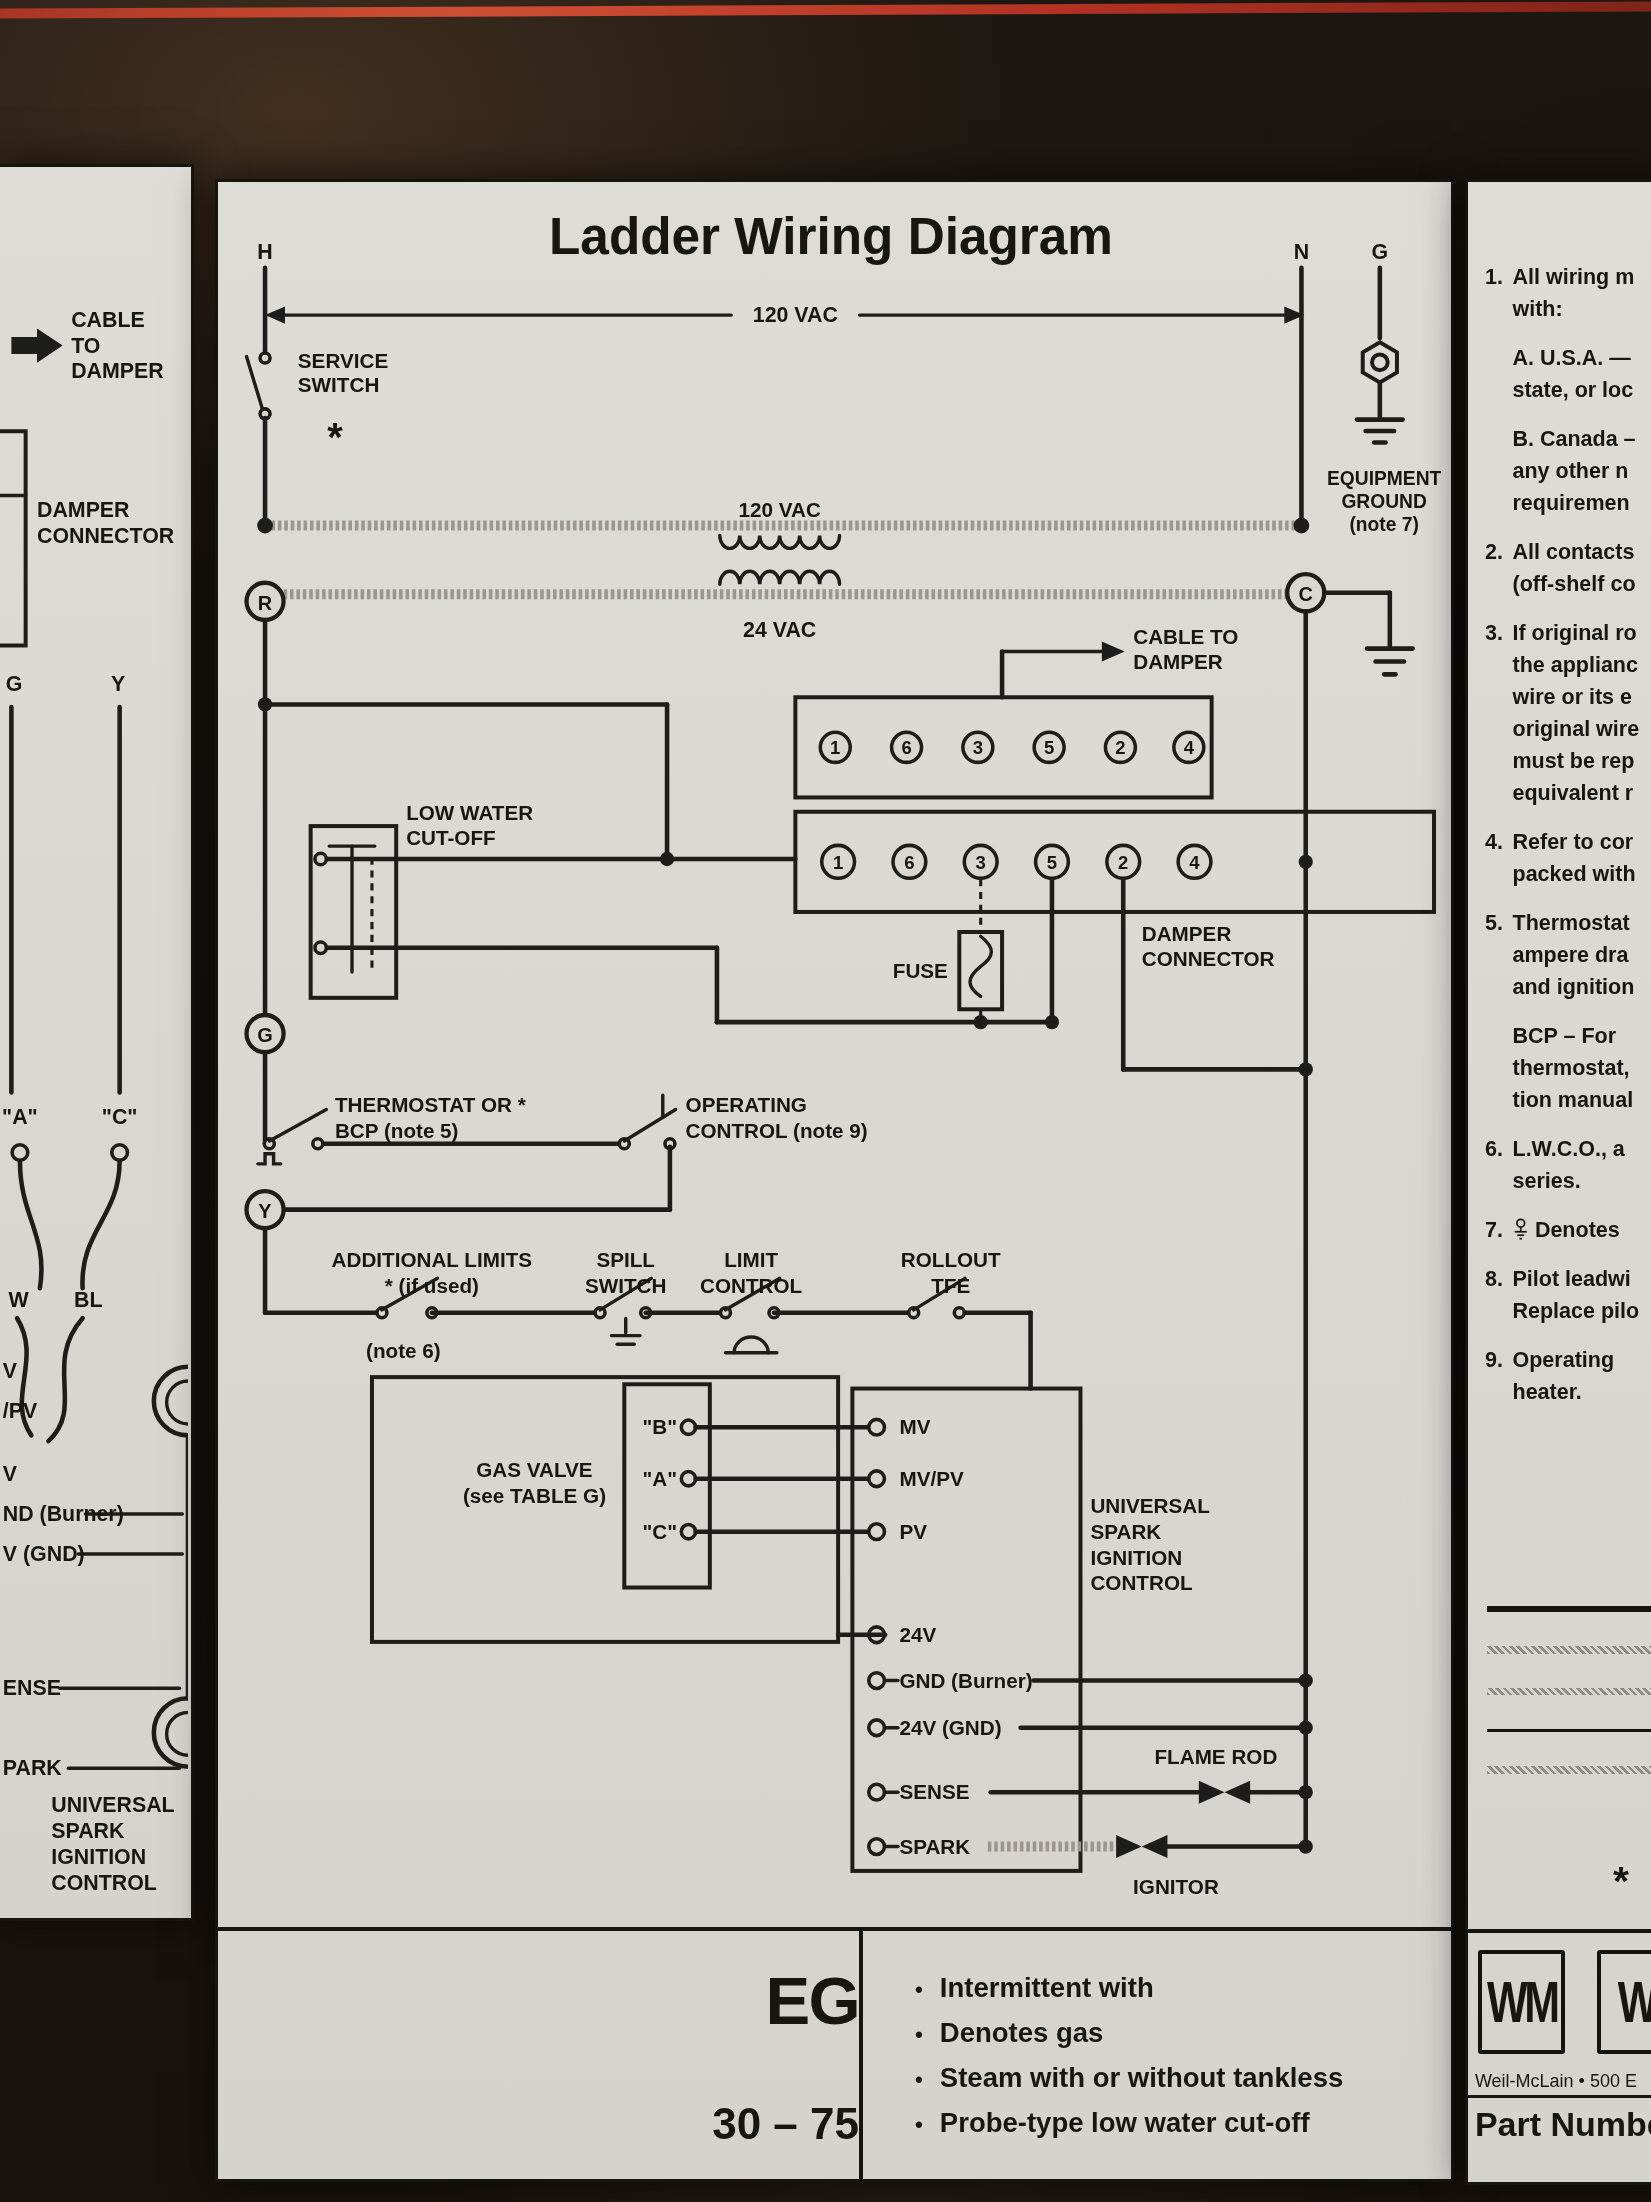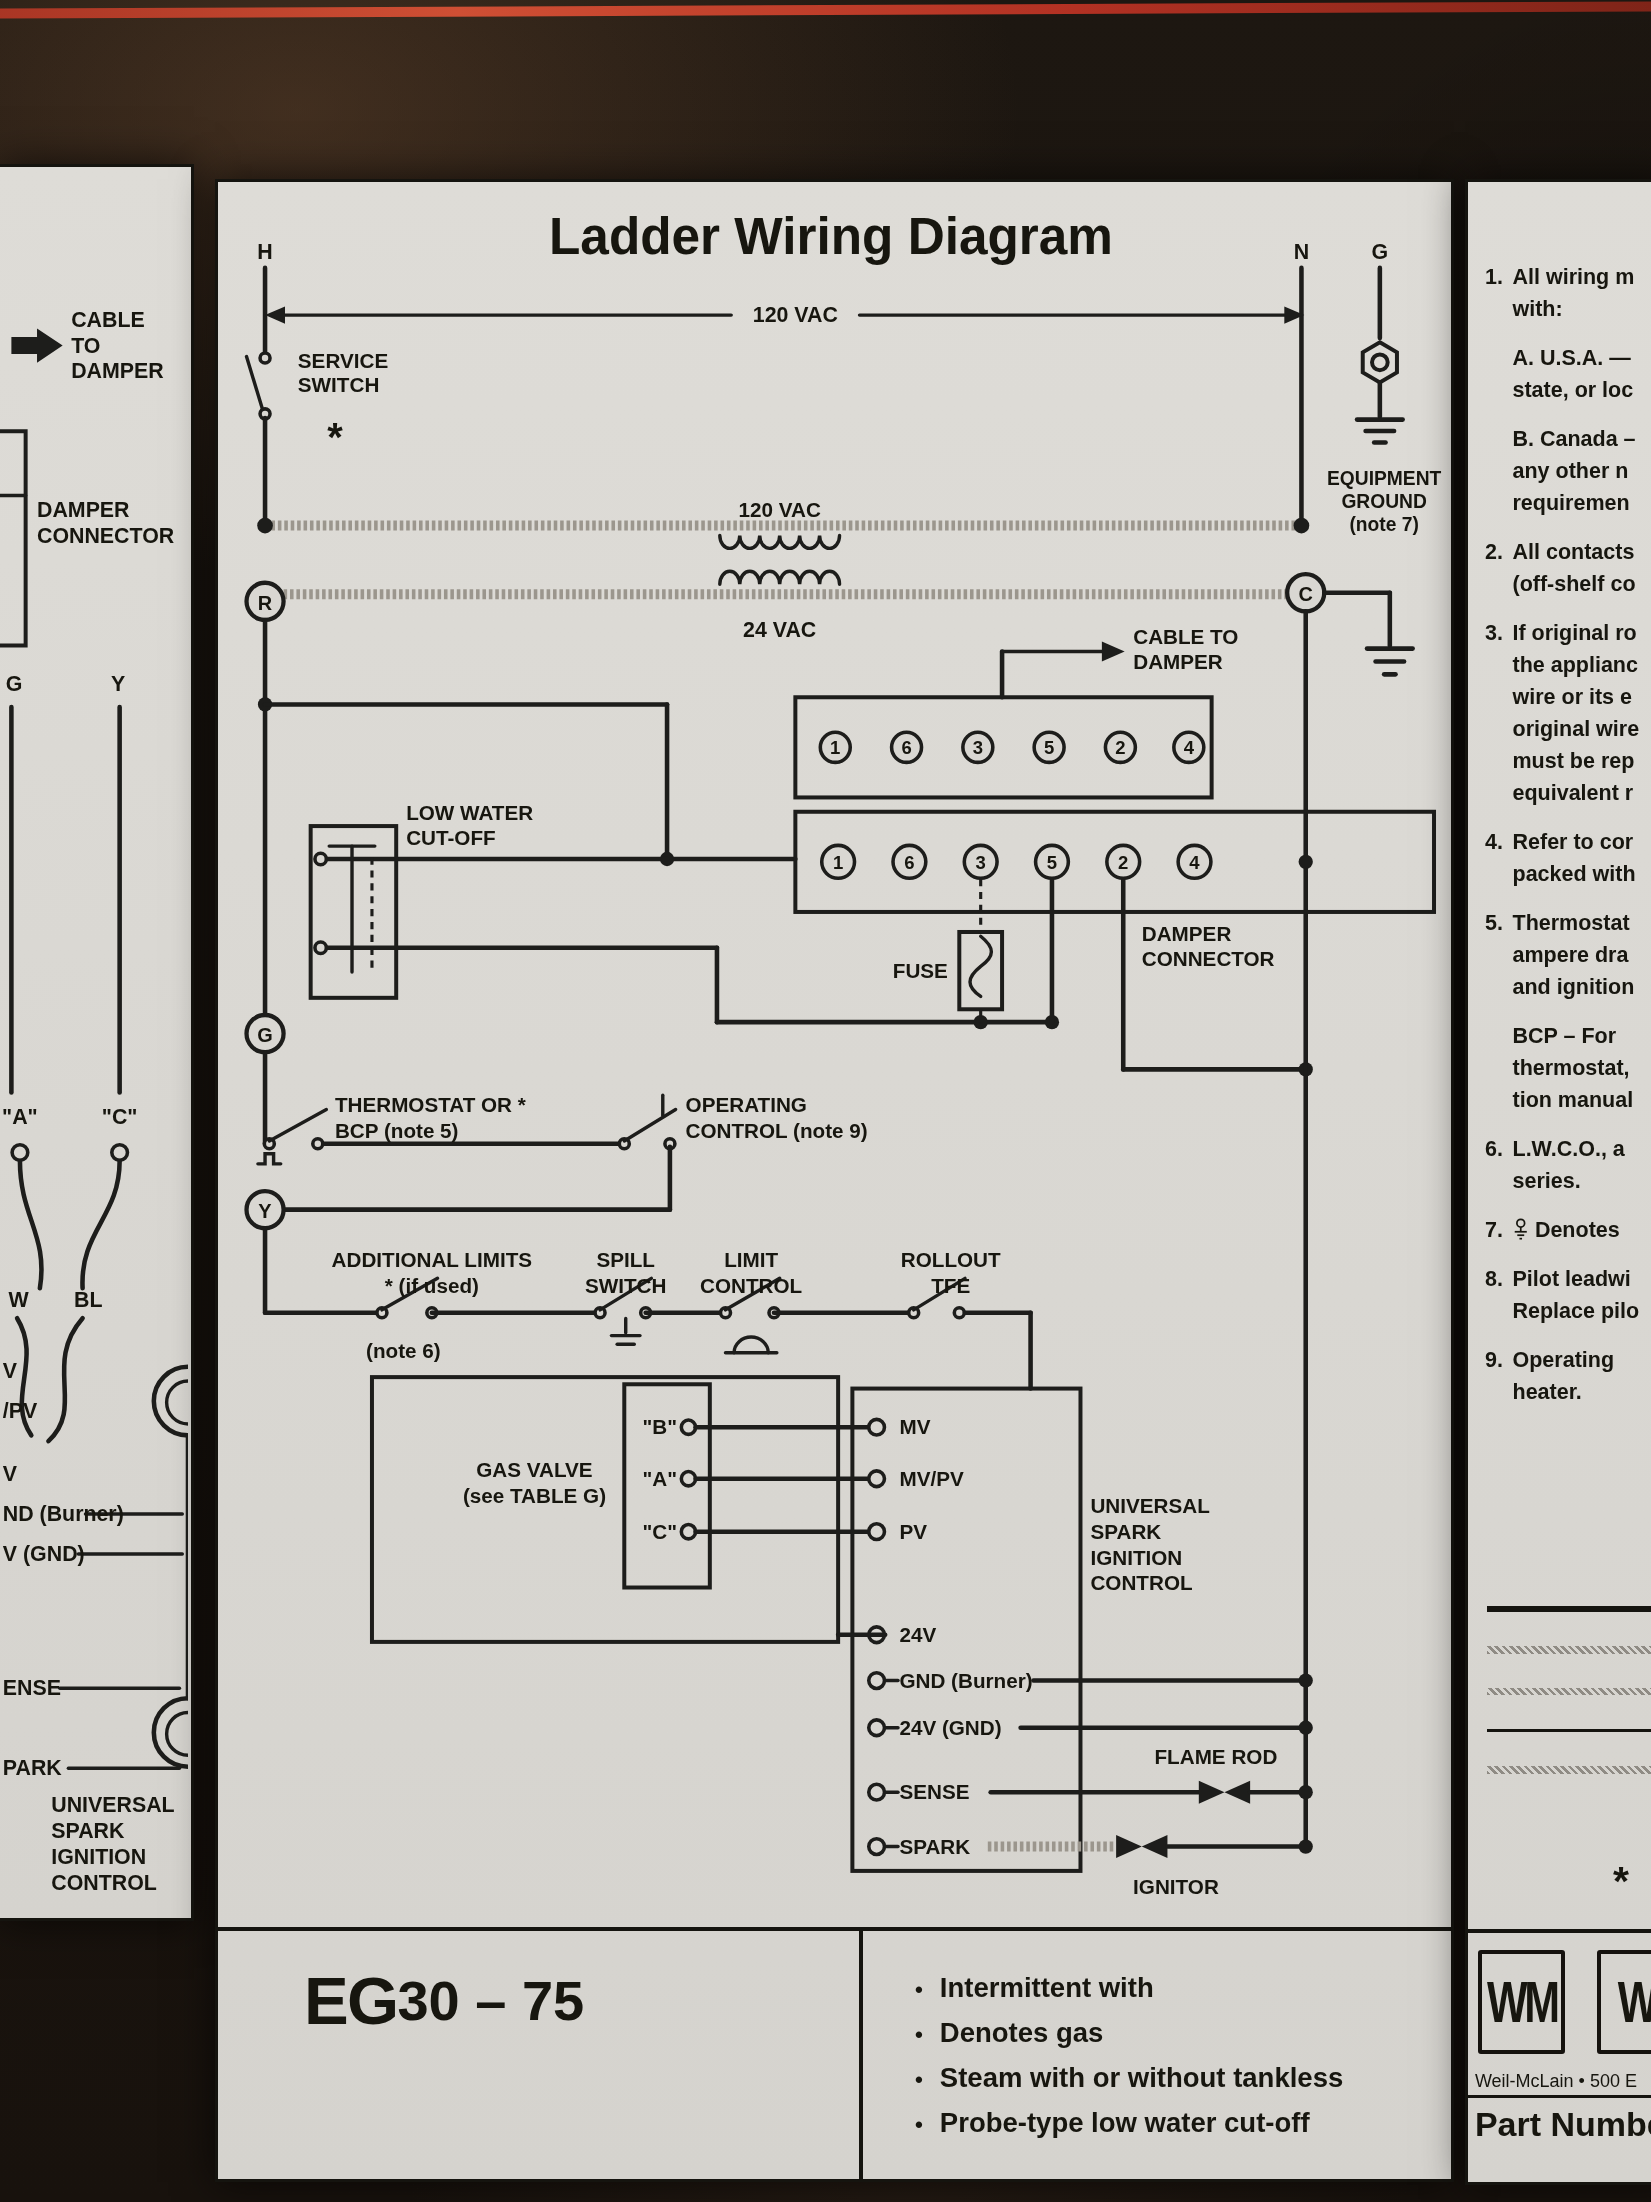--- a/index.html
+++ b/index.html
@@ -32,23 +32,23 @@
   .ttl{font-size:36px;}
   .t15{font-size:15px;}
   .t14{font-size:14.5px;}
   .t13{font-size:13.5px;}
   .tnum{font-size:13px;}
   .tltr{font-size:14px;}
   .tast{font-size:28px;}
   
   .label-footer{position:absolute;left:0;right:0;bottom:0;height:248px;border-top:4.3px solid #15140f;display:flex;}
   .models{width:555px;border-right:4.3px solid #15140f;padding:31px 0 0 86px;}
-  .model-row{display:flex;align-items:center;margin-bottom:12px;}
+  .model-row{display:flex;align-items:flex-end;gap:24px;margin-bottom:12px;flex-direction:column;}
   .model-name{font-size:67px;font-weight:700;letter-spacing:-1.7px;}
-  .model-range{font-size:56px;font-weight:700;}
+  .model-range{font-size:44px;font-weight:700;margin-top:36px;}
   .features{flex:1;display:flex;flex-direction:column;justify-content:center;gap:13px;padding-left:52px;}
   .feature{font-size:27.5px;font-weight:700;display:flex;gap:17px;align-items:baseline;}
   .feature .bullet{font-size:22.4px;}
   
   .notes{padding:79px 0 0 17px;width:182px;}
   .note{display:flex;margin-bottom:17px;font-size:21.5px;line-height:32px;font-weight:700;}
   .note .nnum{width:27.5px;flex:none;}
   .note .nbody{flex:1;}
   .nline{display:block;white-space:nowrap;}
   .note.sub{margin-left:27.5px;}

